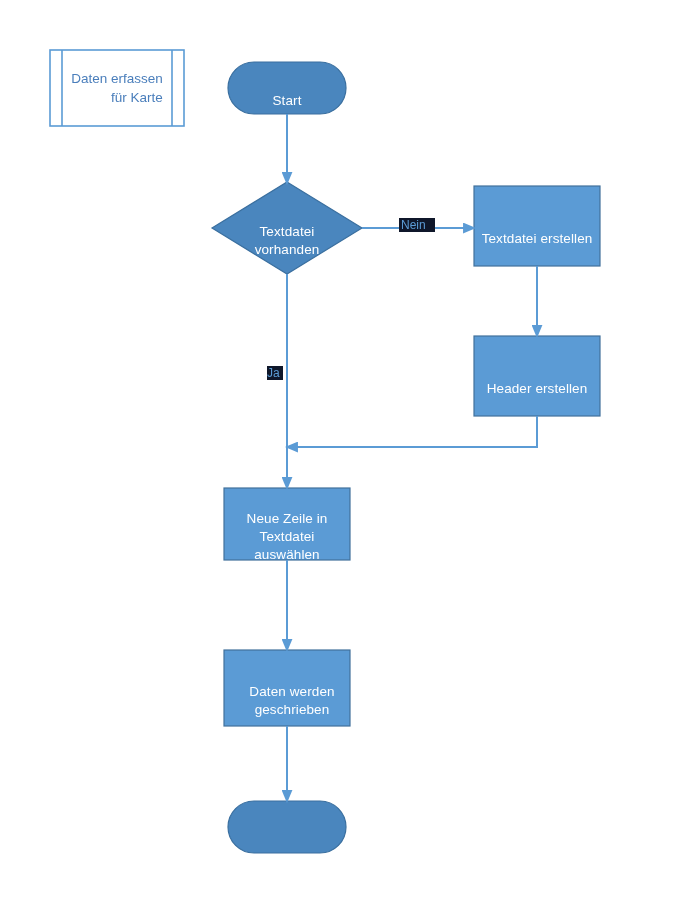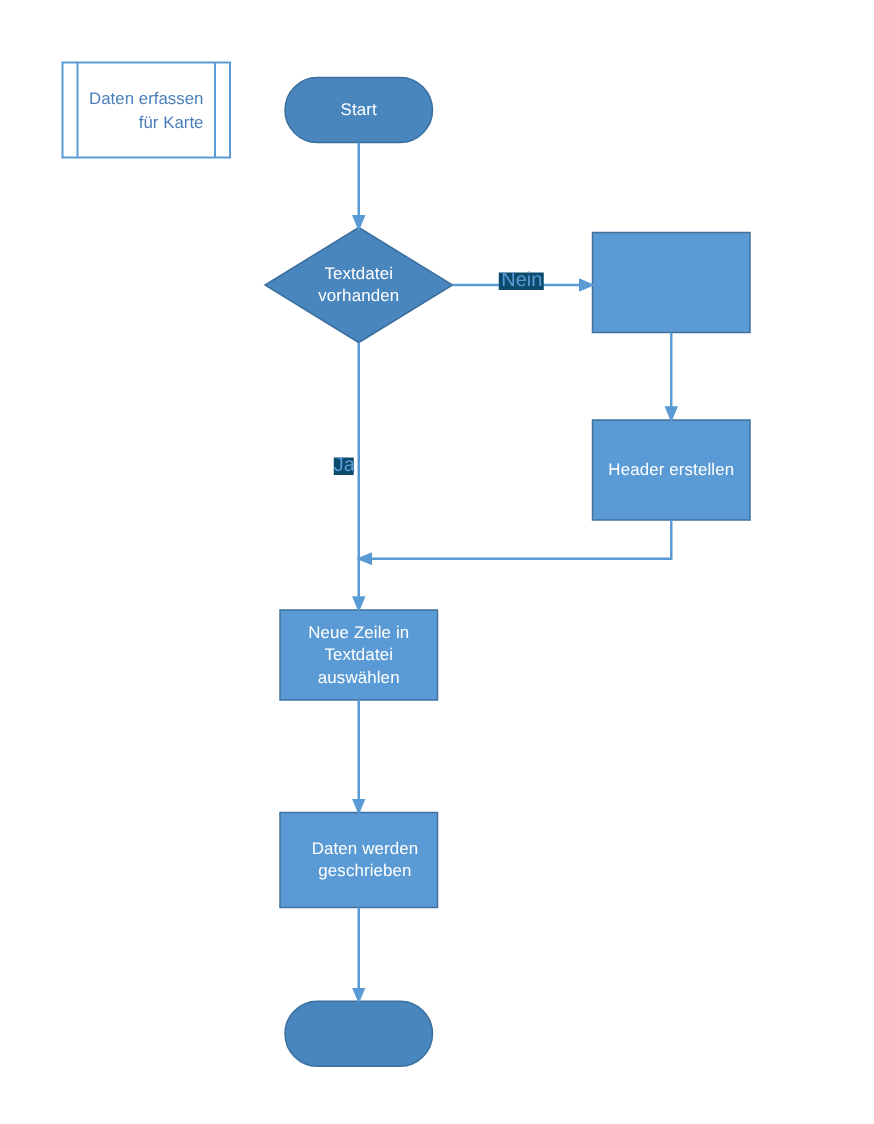--- a/index.html
+++ b/index.html
@@ -29,39 +29,40 @@
     display: flex;
     align-items: center;
     justify-content: center;
     text-align: center;
     color: #ffffff;
     font-size: 13.5px;
     line-height: 18px;
     letter-spacing: 0.1px;
     pointer-events: none;
     white-space: pre-line;
+    margin-top: 13px;
   }
   .legend-label {
     position: absolute;
     display: flex;
     align-items: center;
     justify-content: center;
     text-align: right;
     color: #4A7EBB;
     font-size: 13.5px;
     line-height: 19px;
     white-space: pre-line;
   }
   .edge-label {
     position: absolute;
     color: #5B9BD5;
-    font-size: 16px;
+    font-size: 12px;
     line-height: 14px;
-    background: #0c4a6e;
-    text-align: right;
+    background: #0f172a;
+    text-align: left;
   }
 </style>
 </head>
 <body>
 
 <div id="canvas">
 
   <svg id="flow-svg" viewBox="0 0 699 899" xmlns="http://www.w3.org/2000/svg">
     <defs>
       <marker id="arrow-down" viewBox="0 0 12 10" refX="5.5" refY="5" markerWidth="6.5" markerHeight="5.5" orient="auto-start-reverse">
@@ -122,20 +123,21 @@
   </svg>
 
   <div class="legend-label" style="left:62px; top:50px; width:110px; height:76px;">Daten erfassen
 für Karte</div>
 
   <div class="node-label" style="left:228px; top:62px; width:118px; height:52px;">Start</div>
 
   <div class="node-label" style="left:227px; top:182px; width:120px; height:92px;">Textdatei
 vorhanden</div>
 
+  <div class="node-label" style="left:474px; top:186px; width:126px; height:80px;">Textdatei erstellen</div>
 
   <div class="node-label" style="left:474px; top:336px; width:126px; height:80px;text-align:center;">Header erstellen</div>
 
   <div class="node-label" style="left:224px; top:488px; width:126px; height:72px;">Neue Zeile in
 Textdatei
 auswählen</div>
 
   <div class="node-label" style="left:224px; top:650px; width:136px; height:76px;">Daten werden
 geschrieben</div>
 

